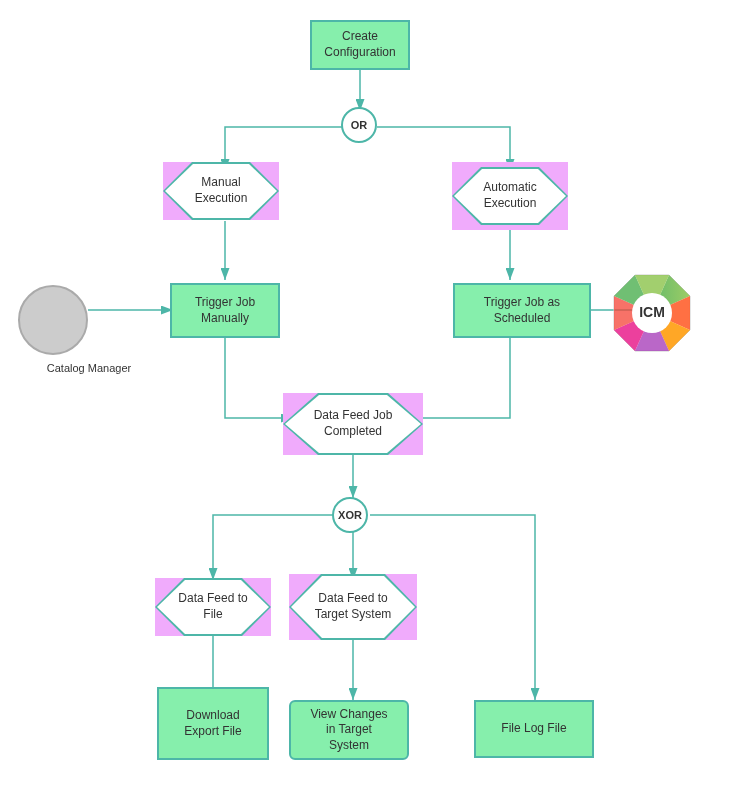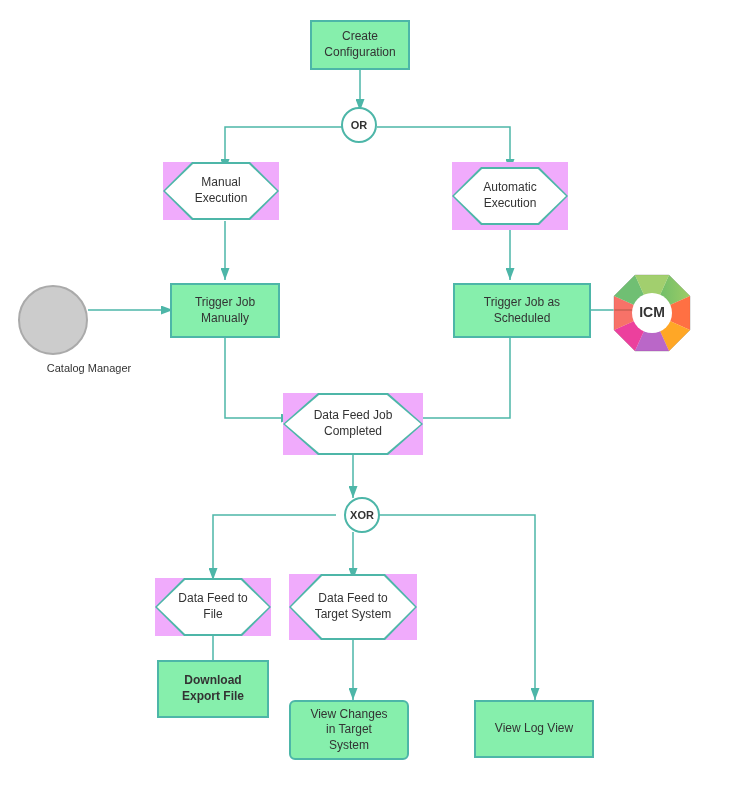--- a/index.html
+++ b/index.html
@@ -181,50 +181,50 @@
 </div>
 
 <div class="node hex-node" style="left:283px; top:393px; width:140px; height:62px;">
   <div class="hex-outline" style="width:140px;height:62px;">
     <div class="hex-bg"></div>
     <div class="hex-bg-inner"></div>
     <div class="hex-label">Data Feed Job<br>Completed</div>
   </div>
 </div>
 
-<div class="node circle-node" style="left:344px; top:497px; width:36px; height:36px;">
+<div class="node circle-node" style="left:332px; top:497px; width:36px; height:36px;">
   <span>XOR</span>
 </div>
 
 <div class="node hex-node" style="left:155px; top:578px; width:116px; height:58px;">
   <div class="hex-outline" style="width:116px;height:58px;">
     <div class="hex-bg"></div>
     <div class="hex-bg-inner"></div>
     <div class="hex-label">Data Feed to<br>File</div>
   </div>
 </div>
 
 <div class="node hex-node" style="left:289px; top:574px; width:128px; height:66px;">
   <div class="hex-outline" style="width:128px;height:66px;">
     <div class="hex-bg"></div>
     <div class="hex-bg-inner"></div>
     <div class="hex-label">Data Feed to<br>Target System</div>
   </div>
 </div>
 
-<div class="node rect-node" style="left:157px; top:660px; width:112px; height:58px;font-weight:bold;">
+<div class="node rect-node" style="left:157px; top:687px; width:112px; height:73px;">
   <span>Download<br>Export File</span>
 </div>
 
 <div class="node rect-node" style="left:289px; top:700px; width:120px; height:60px;border-radius:6px;">
   <span>View Changes<br>in Target<br>System</span>
 </div>
 
 <div class="node rect-node" style="left:474px; top:700px; width:120px; height:58px;">
-  <span>View Log View</span>
+  <span>File Log File</span>
 </div>
 
 <div class="avatar" style="left:18px; top:285px;">
   <svg width="50" height="55" viewBox="0 0 50 55" xmlns="http://www.w3.org/2000/svg">
     <circle cx="25" cy="18" r="12" fill="#aaa"></circle>
     <ellipse cx="25" cy="48" rx="20" ry="14" fill="#aaa"></ellipse>
   </svg>
 </div>
 <div class="avatar-label" style="left:14px; top:362px; width:96px;margin-left:27px;">
   <span>Catalog Manager</span>

